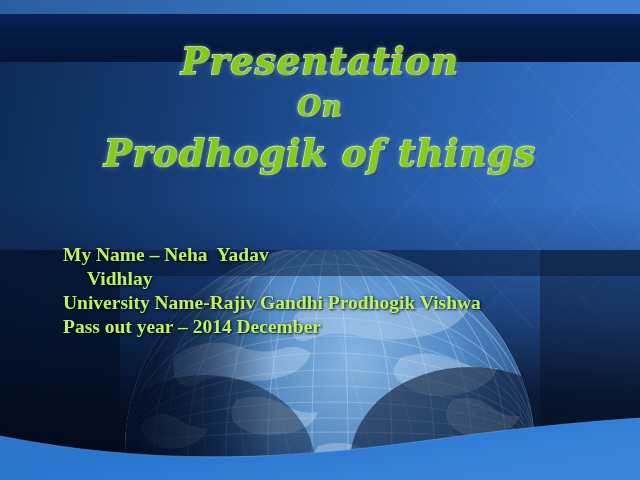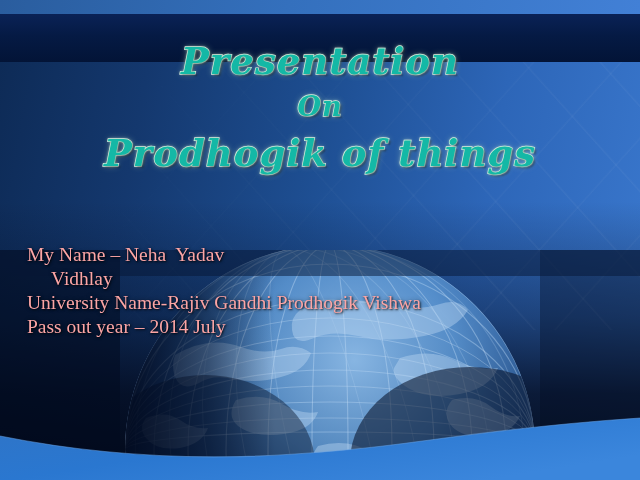--- a/index.html
+++ b/index.html
@@ -106,49 +106,50 @@
     line-height: 46px;
     pointer-events: none;
   }
   .title-line {
     display: block;
     font-family: "DejaVu Serif", "Liberation Serif", serif;
     font-style: italic;
     font-weight: bold;
     font-size: 37px;
     letter-spacing: 1px;
-    color: #14b8a6;
+    color: #84cc16;
     -webkit-text-stroke: 1.4px #d9efdd;
     paint-order: stroke fill;
     text-shadow:
       0 0 3px rgba(214,240,219,0.85),
       0 0 7px rgba(180,225,190,0.45),
       2px 2px 2px rgba(0,0,0,0.45);
   }
   .title-line.line2 { font-size: 27px; }
   .title-line.line3 { font-size: 37px; }
 
   
   .body-block {
     position: absolute;
     left: 27px;
     top: 243px;
     width: 560px;
   }
   .body-line {
     display: block;
     font-family: "Liberation Serif", serif;
-    font-weight: normal;
+    font-weight: bold;
     font-size: 19.5px;
     line-height: 24px;
-    color: #fca5a5;
+    color: #bef264;
     white-space: pre;
     text-shadow:
       1px 1px 2px rgba(0,0,0,0.75),
       0 0 4px rgba(0,0,0,0.45);
+    margin-left: 36px;
   }
   .body-line.indent { padding-left: 24px; }
 </style>
 </head>
 <body>
 
 <div class="slide">
 
   <div class="bg-base"></div>
   <div class="bg-hatch"></div>
@@ -253,16 +254,16 @@
   <div class="title-block">
     <span class="title-line line1">Presentation</span>
     <span class="title-line line2">On</span>
     <span class="title-line line3">Prodhogik of things</span>
   </div>
 
   <div class="body-block">
     <span class="body-line">My Name – Neha  Yadav</span>
     <span class="body-line indent">Vidhlay</span>
     <span class="body-line">University Name-Rajiv Gandhi Prodhogik Vishwa</span>
-    <span class="body-line">Pass out year – 2014 July</span>
+    <span class="body-line">Pass out year – 2014 December</span>
   </div>
 
 </div>
 
 </body></html>

